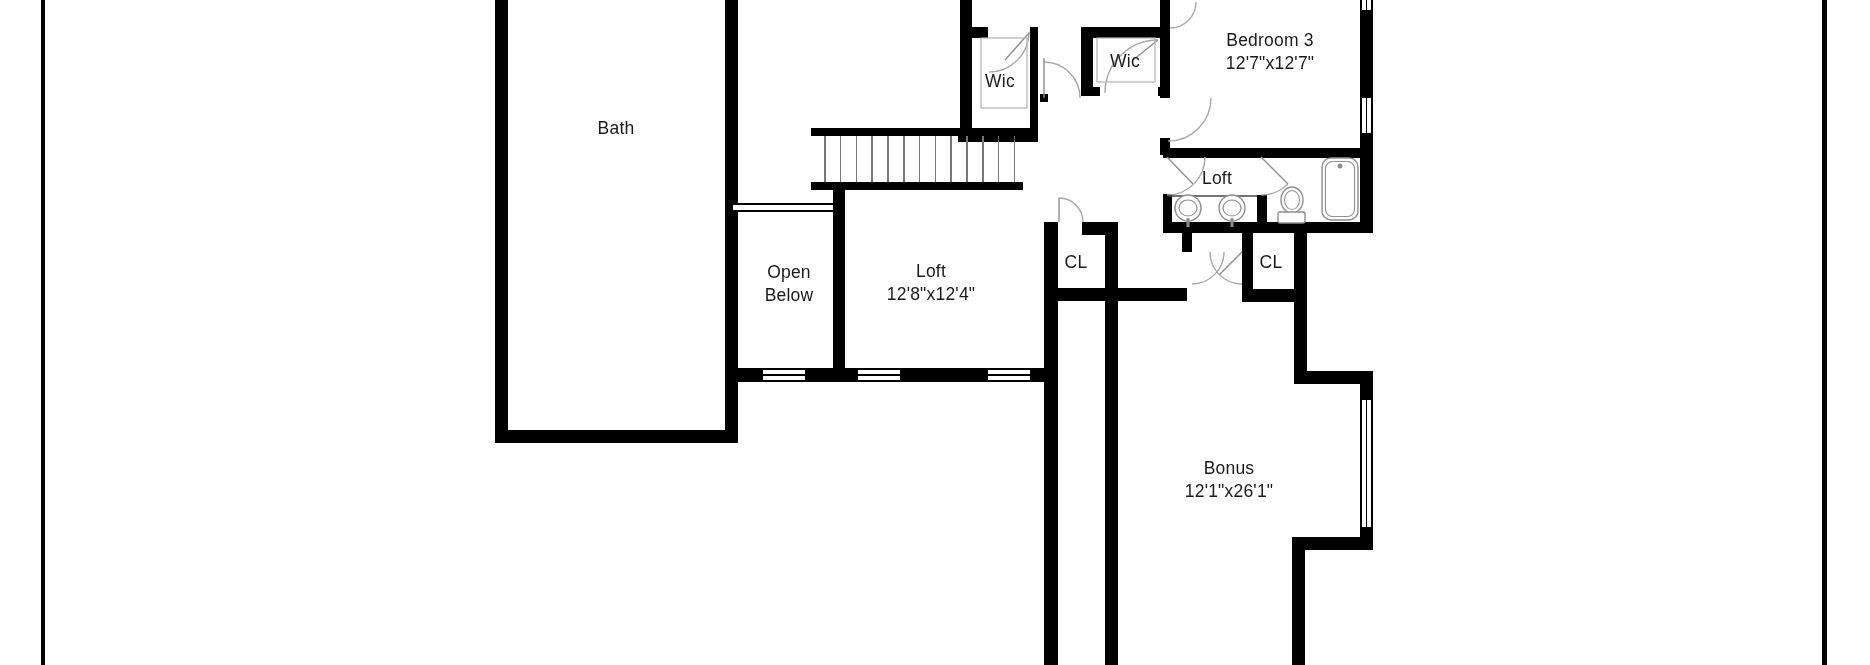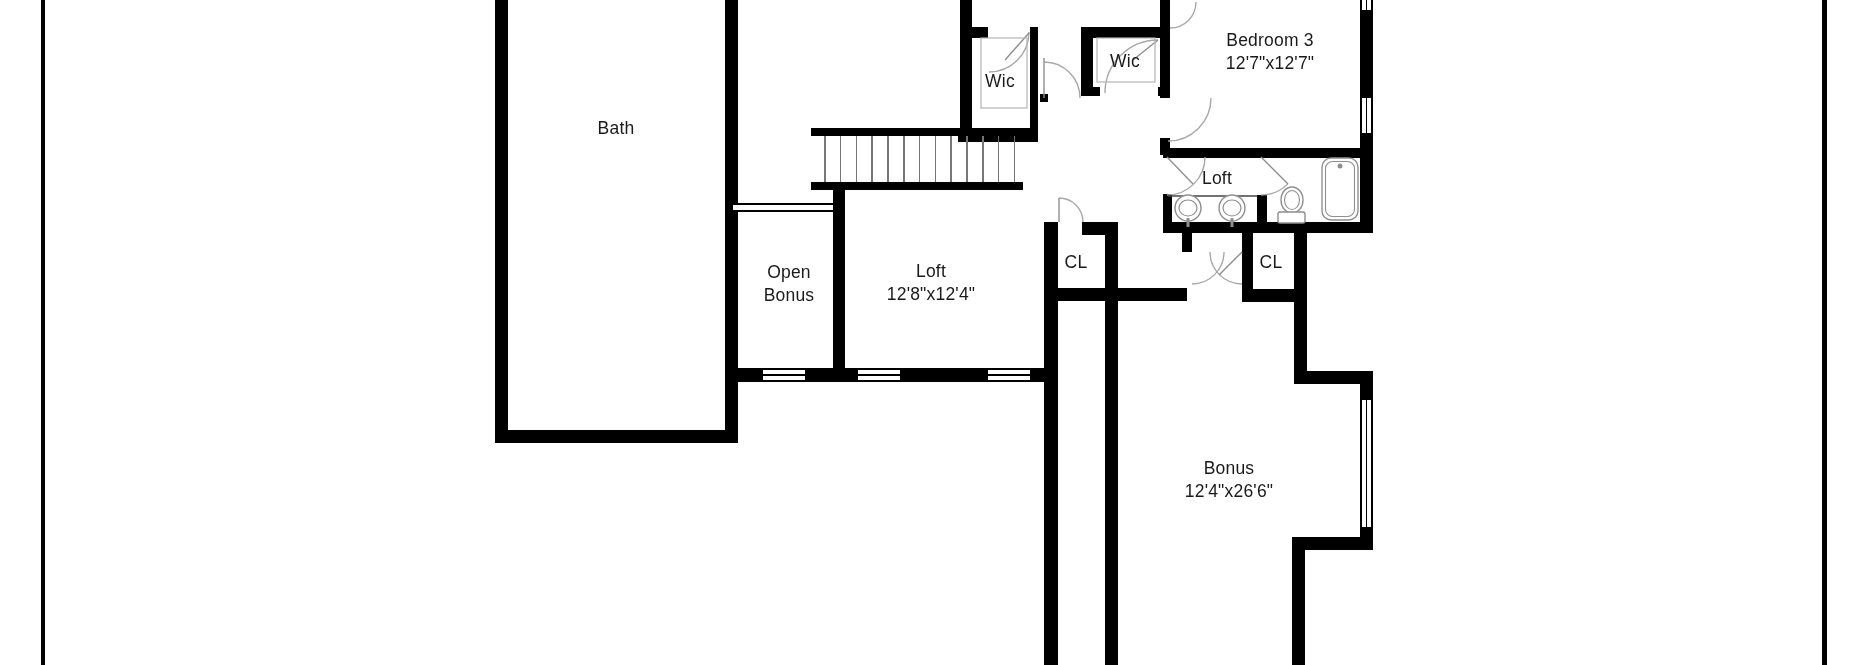--- a/index.html
+++ b/index.html
@@ -149,26 +149,26 @@
       </g>
       <g>
         <rect x="1322" y="158" width="36" height="62" rx="9" fill="#fff" stroke="#8f8f8f" stroke-width="1.4"></rect>
         <rect x="1325.5" y="161.5" width="29" height="55" rx="7" fill="none" stroke="#8f8f8f" stroke-width="1.1"></rect>
         <circle cx="1340" cy="166" r="2.5" fill="#8f8f8f"></circle>
       </g>
     </svg>
   <div id="labels-layer">
       <div class="room-label" style="left: 616px; top: 128px;">Bath</div>
       <div class="room-label" style="left: 789px; top: 284px;">Open
-Bonus</div>
+Below</div>
       <div class="room-label" style="left: 931px; top: 283px;">Loft
 12'8"x12'4"</div>
       <div class="room-label" style="left: 1000px; top: 81px;">Wic</div>
       <div class="room-label" style="left: 1125px; top: 61px;">Wic</div>
       <div class="room-label" style="left: 1270px; top: 52px;">Bedroom 3
 12'7"x12'7"</div>
       <div class="room-label" style="left: 1217px; top: 178px;">Loft</div>
       <div class="room-label" style="left: 1076px; top: 262px;">CL</div>
       <div class="room-label" style="left: 1271px; top: 262px;">CL</div>
       <div class="room-label" style="left: 1229px; top: 480px;">Bonus
-12'4"x26'6"</div>
+12'1"x26'1"</div>
     </div>
 </div>
 
 </body></html>

